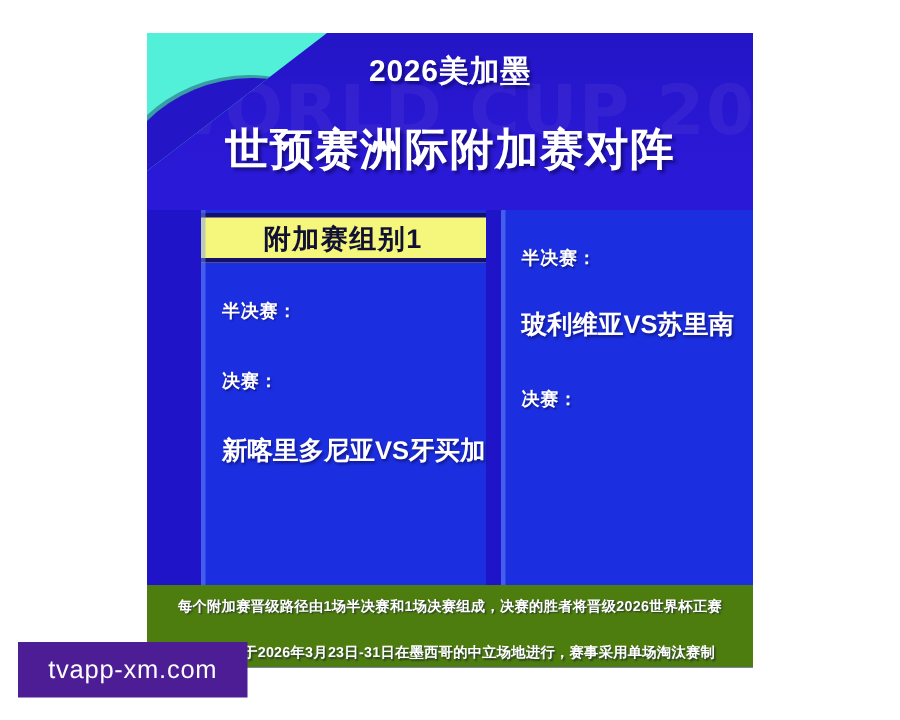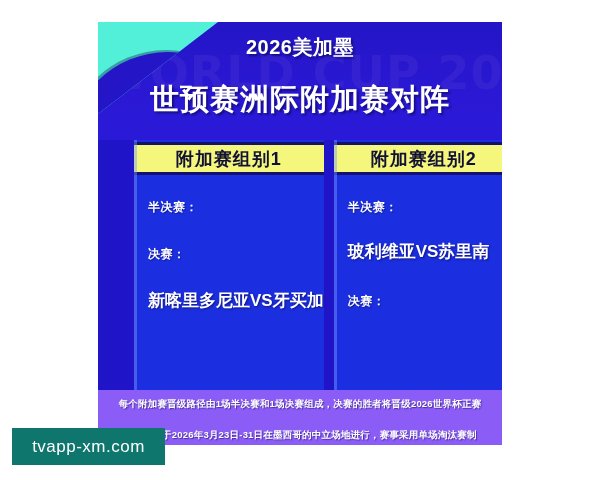--- a/index.html
+++ b/index.html
@@ -171,21 +171,21 @@
   .f-label  { margin-top: 30px; }
   .f-match  { margin-top: 26px; }
 
   
   .footer {
     position: absolute;
     left: 0;
     top: 368px;
     width: 100%;
     height: 55px;
-    background: #8b5cf6;
+    background: #4d7c0f;
     padding-top: 5px;
     box-sizing: border-box;
   }
   .footer-line {
     width: 100%;
     text-align: center;
     color: #ffffff;
     font-size: 9.5px;
     font-weight: bold;
     letter-spacing: 0.2px;
@@ -195,21 +195,21 @@
   #footer-line-1 { margin-top: 3px; }
   #footer-line-2 { margin-top: 18px; }
 
   
   #watermark {
     position: absolute;
     left: 12px;
     top: 428px;
     width: 153px;
     height: 37px;
-    background: #0f766e;
+    background: #4c1d95;
     display: flex;
     align-items: center;
     justify-content: center;
     color: #ffffff;
     font-size: 17px;
     letter-spacing: 0.5px;
     font-family: "Liberation Sans", sans-serif;
   }
 </style>
 </head>
@@ -231,21 +231,20 @@
     <div class="column">
       <div class="col-banner">附加赛组别1</div>
       <div class="col-body">
         <div class="round-label sf-label">半决赛：</div>
         <div class="round-label f-label">决赛：</div>
         <div class="matchup f-match">新喀里多尼亚VS牙买加</div>
       </div>
     </div>
 
     <div class="column">
-      <div class="col-banner">附加赛组别2</div>
       <div class="col-body">
         <div class="round-label sf-label">半决赛：</div>
         <div class="matchup sf-match">玻利维亚VS苏里南</div>
         <div class="round-label f-label">决赛：</div>
       </div>
     </div>
 
   </div>
 
   <div class="footer">

